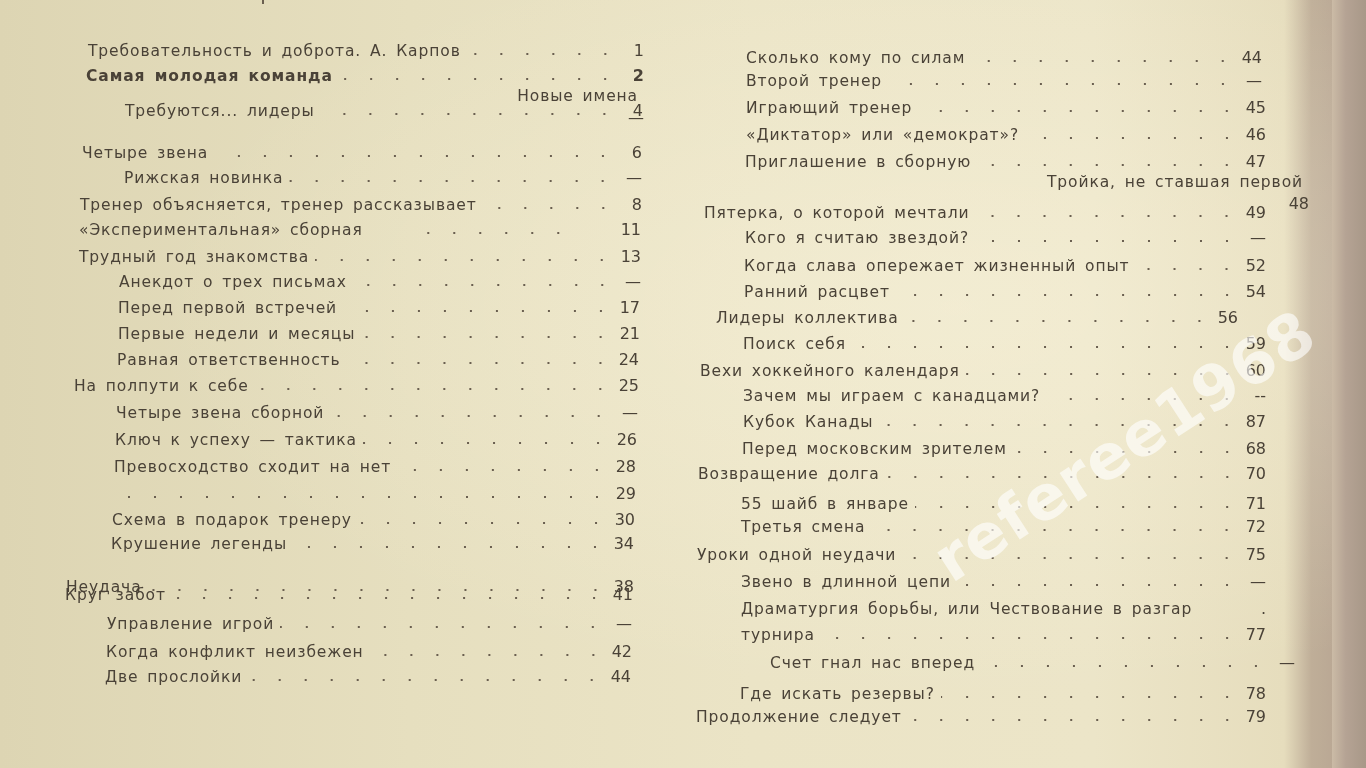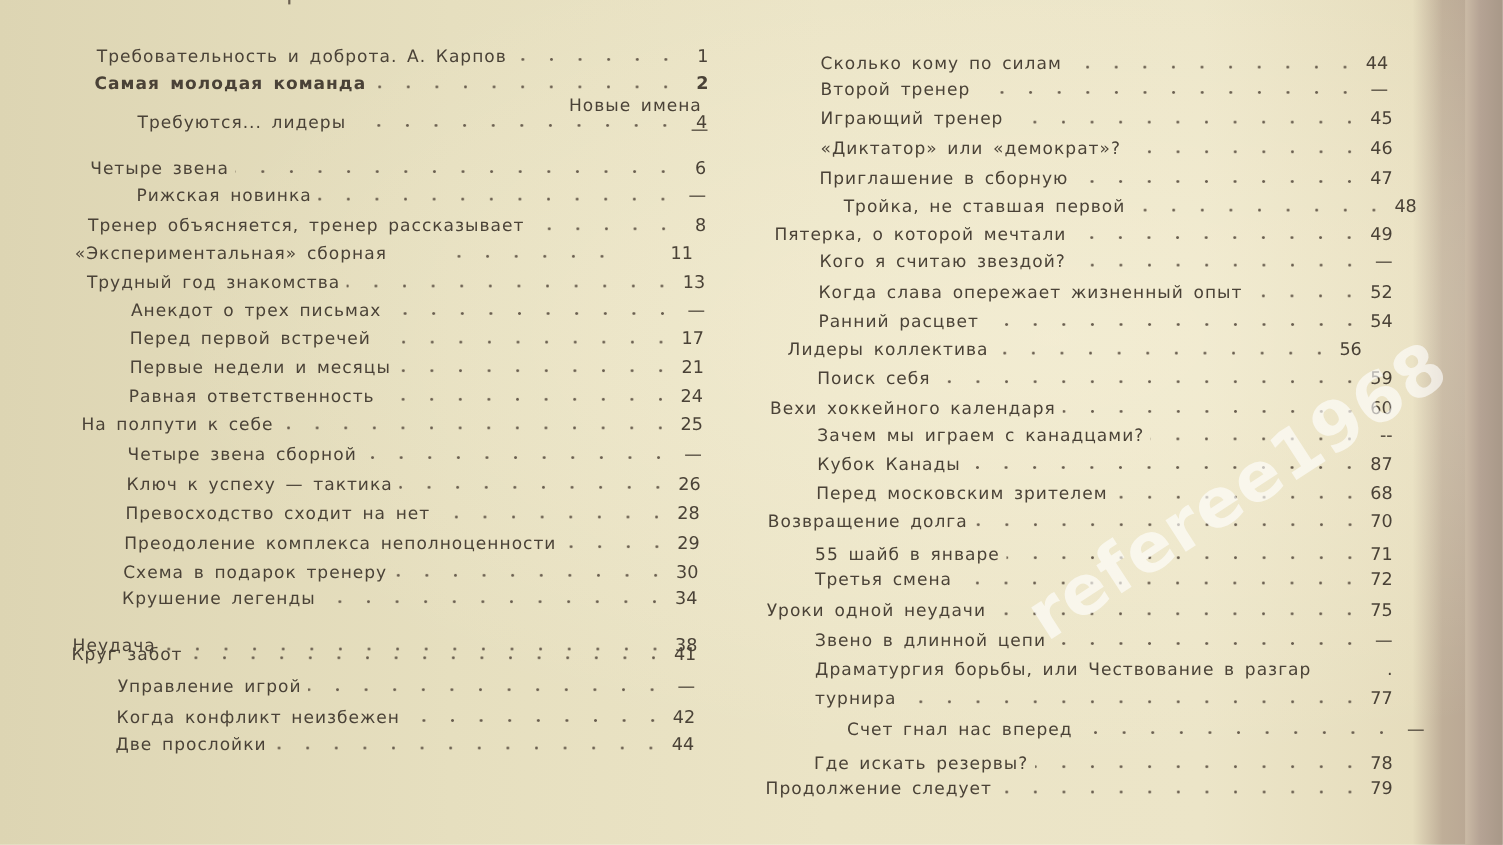--- a/index.html
+++ b/index.html
@@ -73,21 +73,21 @@
     <div class="row" style="left: 124px; top: 163px; width: 518px;">
       <span class="title">Рижская новинка</span>
       <span class="dots"></span>
       <span class="page">—</span>
     </div>
     <div class="row" style="left: 80px; top: 190px; width: 562px;">
       <span class="title">Тренер объясняется, тренер рассказывает</span>
       <span class="dots"></span>
       <span class="page">8</span>
     </div>
-    <div class="row" style="left: 68px; top: 215px; width: 562px; gap: 44px;">
+    <div class="row" style="left: 79px; top: 215px; width: 562px; gap: 44px;">
       <span class="title">«Экспериментальная» сборная</span>
       <span class="dots"></span>
       <span class="page">11</span>
     </div>
     <div class="row" style="left: 79px; top: 242px; width: 562px;">
       <span class="title">Трудный год знакомства</span>
       <span class="dots"></span>
       <span class="page">13</span>
     </div>
     <div class="row" style="left: 119px; top: 267px; width: 522px;">
@@ -124,21 +124,20 @@
       <span class="title">Ключ к успеху — тактика</span>
       <span class="dots"></span>
       <span class="page">26</span>
     </div>
     <div class="row" style="left: 114px; top: 452px; width: 522px;">
       <span class="title">Превосходство сходит на нет</span>
       <span class="dots"></span>
       <span class="page">28</span>
     </div>
     <div class="row" style="left: 113px; top: 479px; width: 523px;">
-      <span class="title">Преодоление комплекса неполноценности</span>
       <span class="dots"></span>
       <span class="page">29</span>
     </div>
     <div class="row" style="left: 112px; top: 505px; width: 523px;">
       <span class="title">Схема в подарок тренеру</span>
       <span class="dots"></span>
       <span class="page">30</span>
     </div>
     <div class="row" style="left: 111px; top: 529px; width: 523px;">
       <span class="title">Крушение легенды</span>
@@ -190,21 +189,21 @@
     <div class="row" style="left: 746px; top: 120px; width: 520px;">
       <span class="title">«Диктатор» или «демократ»?</span>
       <span class="dots"></span>
       <span class="page">46</span>
     </div>
     <div class="row" style="left: 745px; top: 147px; width: 521px;">
       <span class="title">Приглашение в сборную</span>
       <span class="dots"></span>
       <span class="page">47</span>
     </div>
-    <div class="row" style="left: 767px; top: 173px; width: 521px;">
+    <div class="row" style="left: 788px; top: 173px; width: 521px; flex-direction: column;">
       <span class="title">Тройка, не ставшая первой</span>
       <span class="dots"></span>
       <span class="page">48</span>
     </div>
     <div class="row" style="left: 704px; top: 198px; width: 562px;">
       <span class="title">Пятерка, о которой мечтали</span>
       <span class="dots"></span>
       <span class="page">49</span>
     </div>
     <div class="row" style="left: 745px; top: 223px; width: 521px;">

